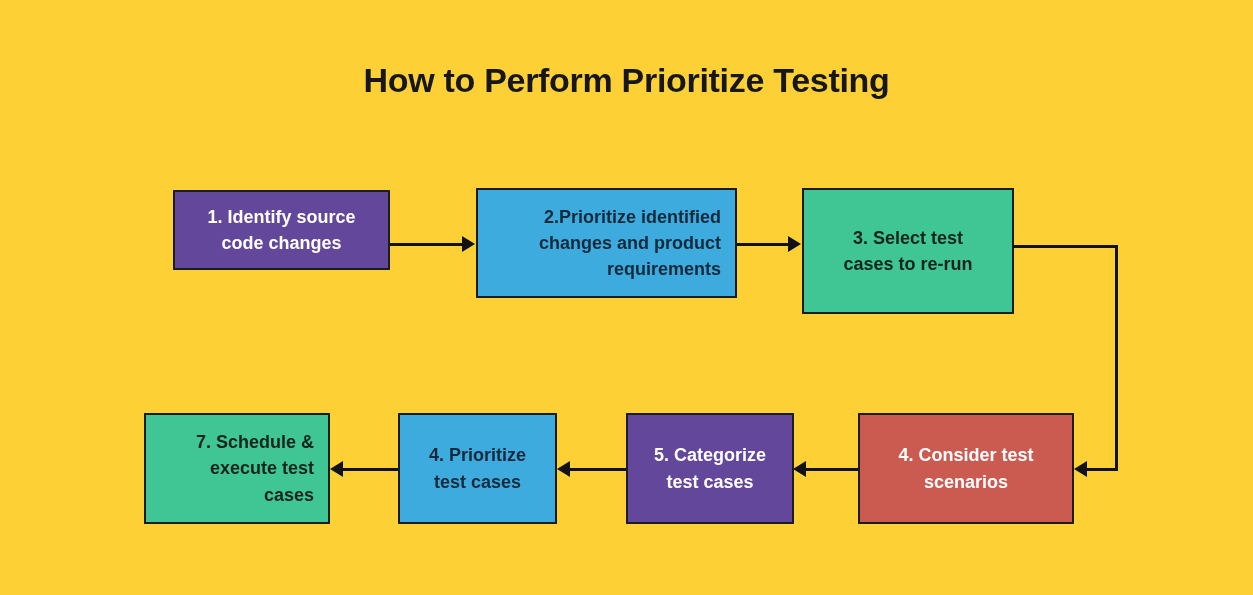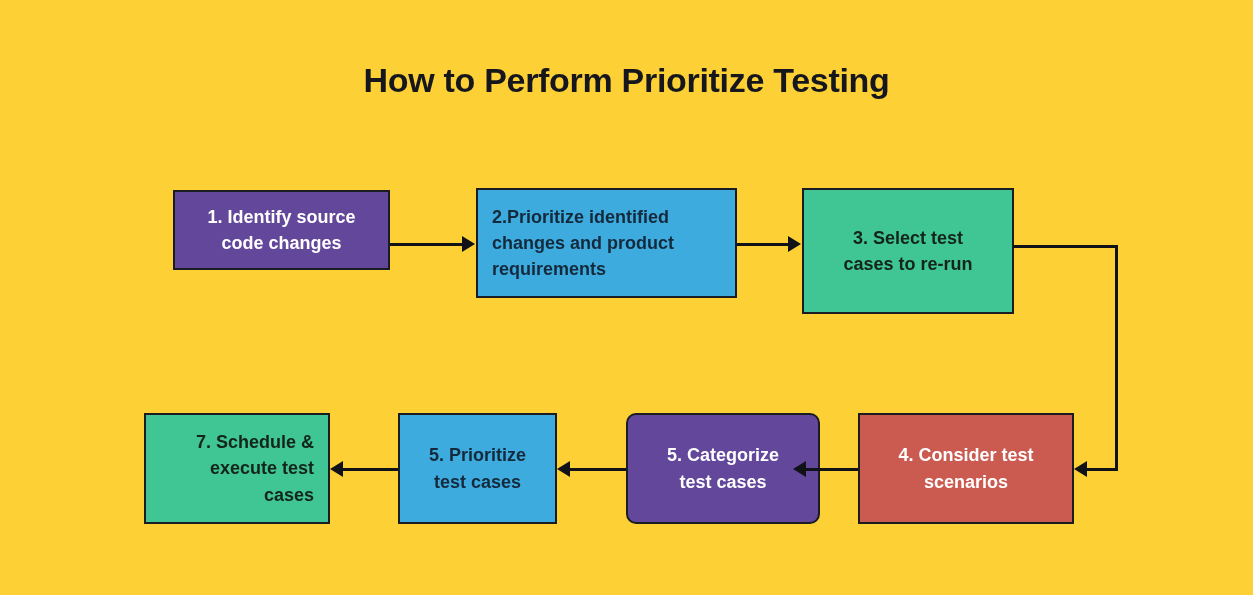--- a/index.html
+++ b/index.html
@@ -40,21 +40,21 @@
     font-size: 18px;
     line-height: 1.45;
   }
   .node .txt {
     display: block;
     width: 100%;
     padding: 0 14px;
     white-space: pre-line;
   }
   .node.center .txt { text-align: center; }
-  .node.left .txt   { text-align: left; }
+  .node.left .txt   { text-align: right; }
   .node.hang .txt {
     text-align: right;
     padding-left: 22px;
     text-indent: -14px;
   }
   
   .line-h {
     position: absolute;
     height: 0;
     border-top: 3px solid #111118;
@@ -101,27 +101,27 @@
   <div class="node center" style="left:802px; top:188px; width:212px; height:126px; background:#40C695; color:#13241c;">
     <span class="txt">3. Select test
 cases to re-run</span>
   </div>
 
   <div class="node center" style="left:858px; top:413px; width:216px; height:111px; background:#CB5B51; color:#FFFFFF;">
     <span class="txt">4. Consider test
 scenarios</span>
   </div>
 
-  <div class="node center" style="left:626px; top:413px; width:194px; height:111px; background:#63479B; color:#FFFFFF;border-radius:10px;">
+  <div class="node center" style="left:626px; top:413px; width:168px; height:111px; background:#63479B; color:#FFFFFF;">
     <span class="txt">5. Categorize
 test cases</span>
   </div>
 
   <div class="node center" style="left:398px; top:413px; width:159px; height:111px; background:#3EABDE; color:#142a3c;">
-    <span class="txt">5. Prioritize
+    <span class="txt">4. Prioritize
 test cases</span>
   </div>
 
   <div class="node hang" style="left:144px; top:413px; width:186px; height:111px; background:#40C695; color:#13241c;">
     <span class="txt">7. Schedule &amp;
 execute test
 cases</span>
   </div>
 
   <div class="line-h" style="left:390px; top:243px; width:72px;"></div>

